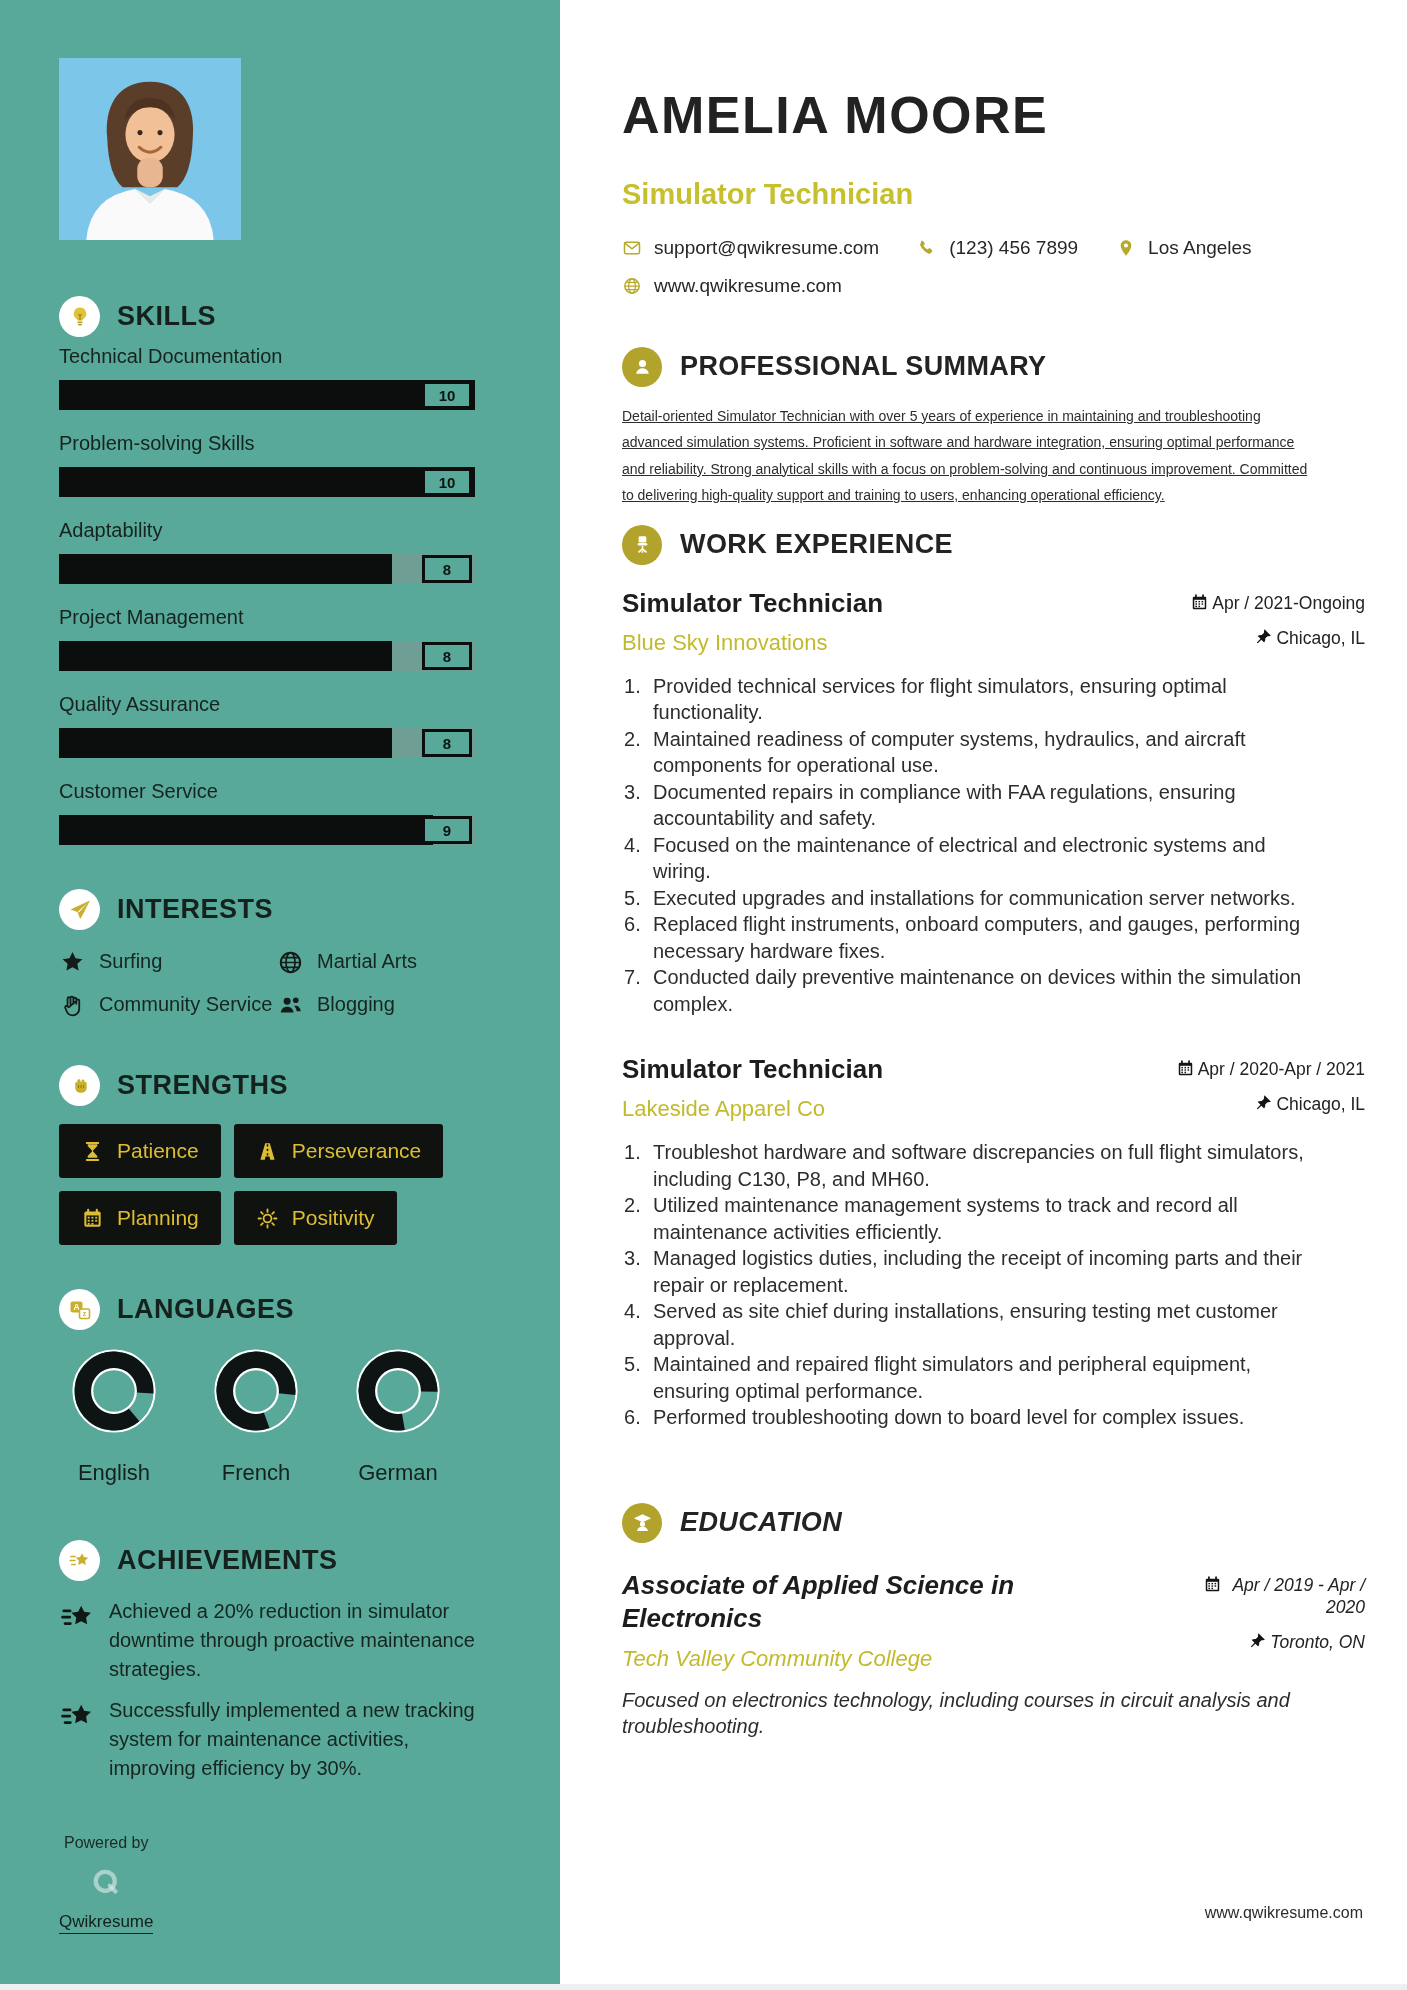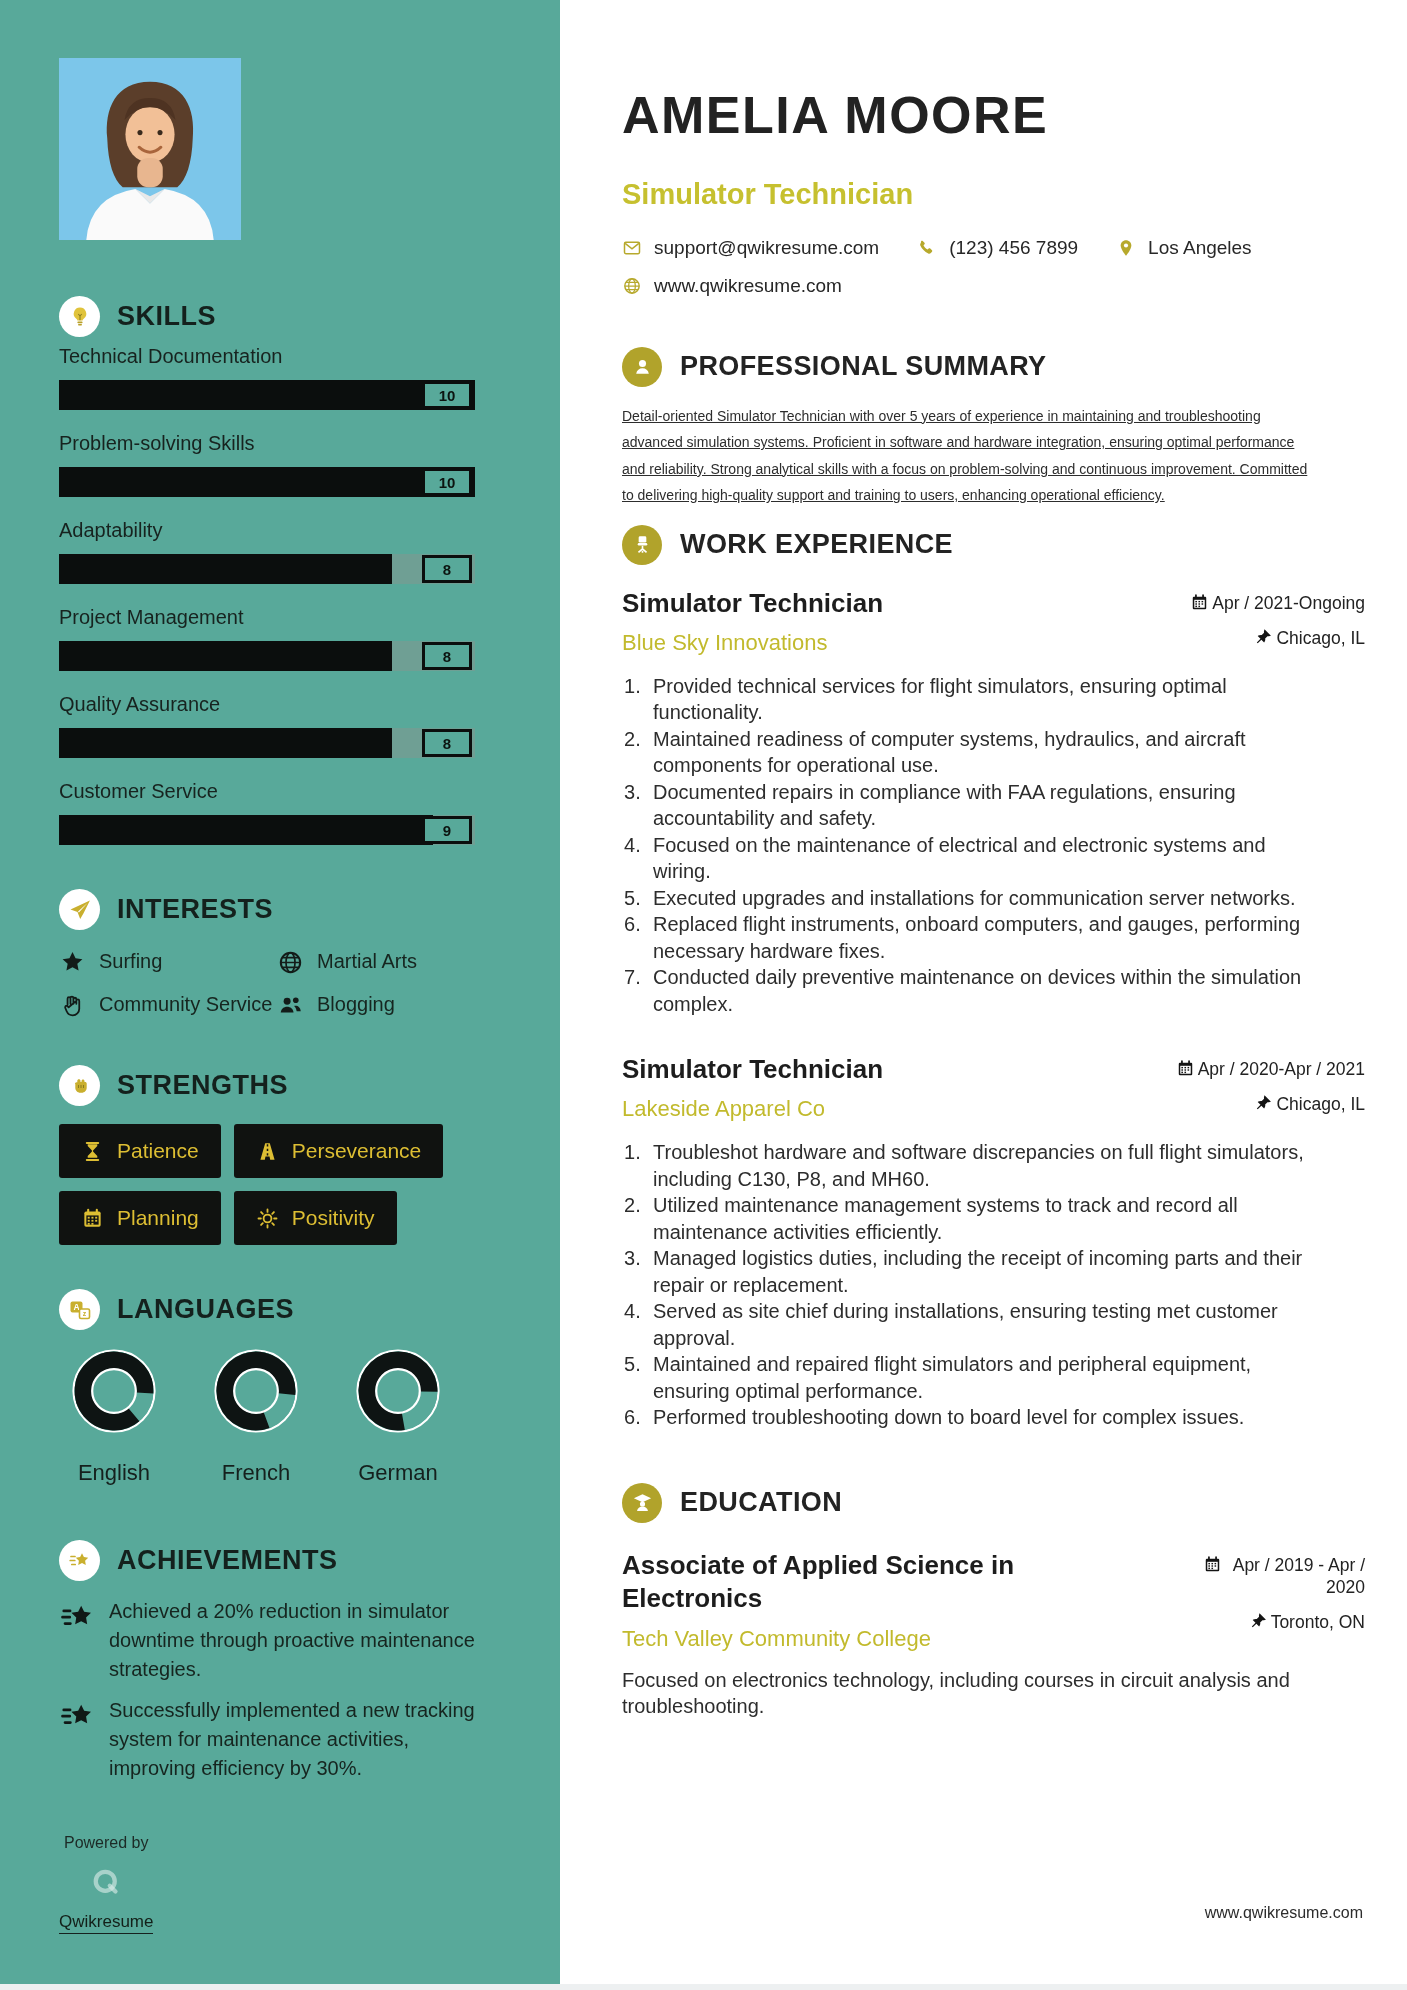--- a/index.html
+++ b/index.html
@@ -509,21 +509,21 @@
               <li>Utilized maintenance management systems to track and record all maintenance activities efficiently.</li>
               <li>Managed logistics duties, including the receipt of incoming parts and their repair or replacement.</li>
               <li>Served as site chief during installations, ensuring testing met customer approval.</li>
               <li>Maintained and repaired flight simulators and peripheral equipment, ensuring optimal performance.</li>
               <li>Performed troubleshooting down to board level for complex issues.</li>
             </ol>
   </article>
         </div>
     </section>
 
-    <section class="section" style="margin-top:52px;">
+    <section class="section" style="margin-top:72px;font-style:italic;">
       <div class="sec-head">
         <span class="gbubble">
             <svg viewBox="0 0 24 24">
               <path fill="#fff" d="M12 3.4 3 7.6l9 4.2 9-4.2z"></path>
               <circle cx="12" cy="13.6" r="2.7" fill="#fff"></circle>
               <path d="M6.3 20.8c.5-2.9 2.8-4.6 5.7-4.6s5.2 1.7 5.7 4.6z" fill="#fff"></path>
             </svg>
           </span>
         <span class="sec-title">EDUCATION</span>
       </div>

